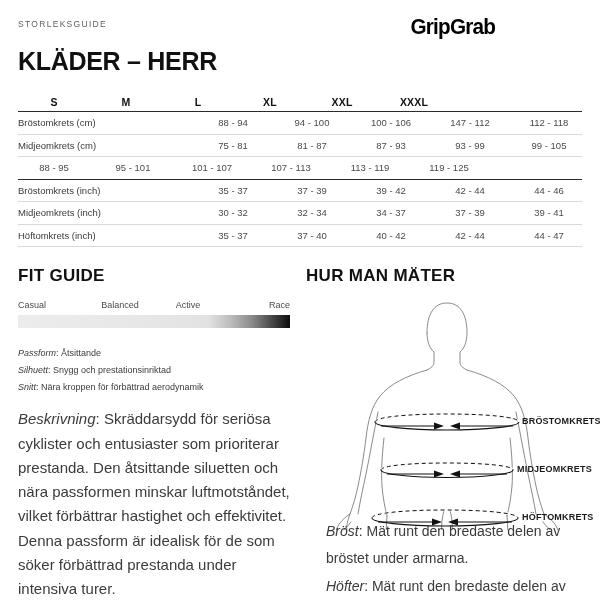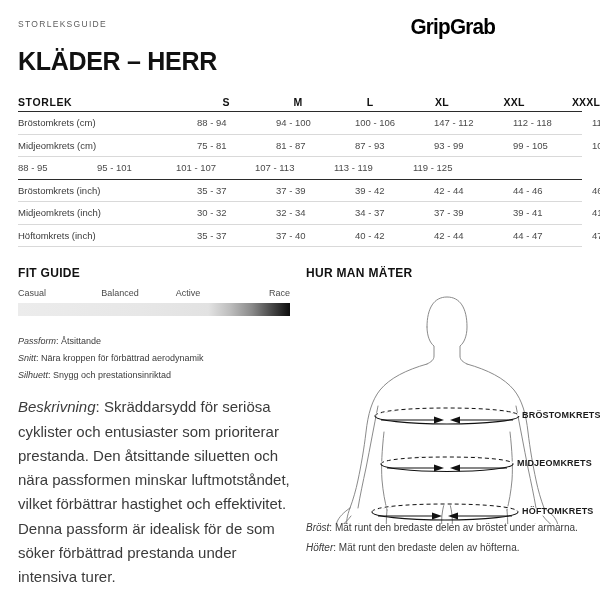--- a/index.html
+++ b/index.html
@@ -40,34 +40,34 @@
   .trow .cc { width: 72px; flex: none; text-align: left; }
   .thead {
     height: 20px; font-size: 10.5px; font-weight: 700; color: #111;
     letter-spacing: 0.2px;
   }
   .thead .c0 { letter-spacing: 0.6px; }
   .thead .cc { text-align: center; }
   .rule-head { border-bottom: 1.6px solid #2b2b2b; }
   .rule-row  { border-bottom: 1px solid #d9d9d9; }
   .tbody .trow { height: 22.5px; font-size: 9.5px; color: #3b3b3b; gap: 7px; }
-  .tbody .cc { color: #4a4a4a; }
+  .tbody .cc { text-align: center; color: #4a4a4a; }
   .tbody .c0 { color: #3a3a3a; }
   .gap-rule { border-bottom: 1.6px solid #2b2b2b; }
 
   
   .sec-h {
-    font-size: 12px; font-weight: 700; letter-spacing: 0.3px; color: #111;
+    font-size: 17px; font-weight: 700; letter-spacing: 0.3px; color: #111;
   }
 
   
   .fit { position: absolute; left: 18px; top: 266px; width: 272px; }
   .fit-labels {
     display: flex; justify-content: space-between;
-    margin-top: 8px; font-size: 9px; color: #4a4a4a;
+    margin-top: 14px; font-size: 9px; color: #4a4a4a;
   }
   .fit-labels span { flex: 1; text-align: center; }
   .fit-labels span:first-child { text-align: left; }
   .fit-labels span:last-child { text-align: right; }
   .fit-bar {
     margin-top: 5px; height: 13px; width: 272px;
     background: linear-gradient(to right,
       #ececec 0%, #e7e7e7 45%, #e2e2e2 70%,
       #bdbdbd 78%, #8a8a8a 86%, #4a4a4a 93%, #0d0d0d 100%);
   }
@@ -82,37 +82,36 @@
 
   
   .measure { position: absolute; left: 306px; top: 266px; width: 282px; }
   .fig { position: relative; margin-top: 6px; width: 282px; height: 238px; }
   .fig svg { display: block; }
   .mlabel {
     position: absolute; font-size: 9px; font-weight: 700;
     letter-spacing: 0.2px; color: #1a1a1a; white-space: nowrap;
   }
   .notes { position: absolute; left: 306px; top: 518px; width: 290px; }
-  .note { font-size: 10px; color: #3b3b3b; line-height: 1.95; }
+  .note { font-size: 14px; color: #3b3b3b; line-height: 1.95; margin-left: 20px; }
   .note i { font-style: italic; }
 </style>
 </head>
 <body>
 
 <div class="page">
 
   <div class="topbar">
     <div class="kicker">STORLEKSGUIDE</div>
     <div class="logo">GripGrab</div>
   </div>
   <div class="title">KLÄDER – HERR</div>
 
   <div class="table">
     <div class="trow thead rule-head">
-      <div class="c0">STORLEK</div>
       <div class="cc">S</div>
       <div class="cc">M</div>
       <div class="cc">L</div>
       <div class="cc">XL</div>
       <div class="cc">XXL</div>
       <div class="cc">XXXL</div>
     </div>
     <div class="tbody">
 
       <div class="trow rule-row">
@@ -185,24 +184,24 @@
       <span>Active</span>
       <span>Race</span>
     </div>
     <div class="fit-bar"></div>
 
     <div class="fit-lines">
       <div class="fit-line">
         <i>Passform</i><span>: </span><span>Åtsittande</span>
       </div>
       <div class="fit-line">
+        <i>Silhuett</i><span>: </span><span>Snygg och prestationsinriktad</span>
+      </div>
+      <div class="fit-line">
         <i>Snitt</i><span>: </span><span>Nära kroppen för förbättrad aerodynamik</span>
-      </div>
-      <div class="fit-line">
-        <i>Silhuett</i><span>: </span><span>Snygg och prestationsinriktad</span>
       </div>
     </div>
 
     <div class="fit-desc">
       <i>Beskrivning</i><span>: </span><span>Skräddarsydd för seriösa cyklister och entusiaster som prioriterar prestanda. Den åtsittande siluetten och nära passformen minskar luftmotståndet, vilket förbättrar hastighet och effektivitet. Denna passform är idealisk för de som söker förbättrad prestanda under intensiva turer.</span>
     </div>
   </div>
 
   <div class="measure">
     <div class="sec-h">HUR MAN MÄTER</div>

